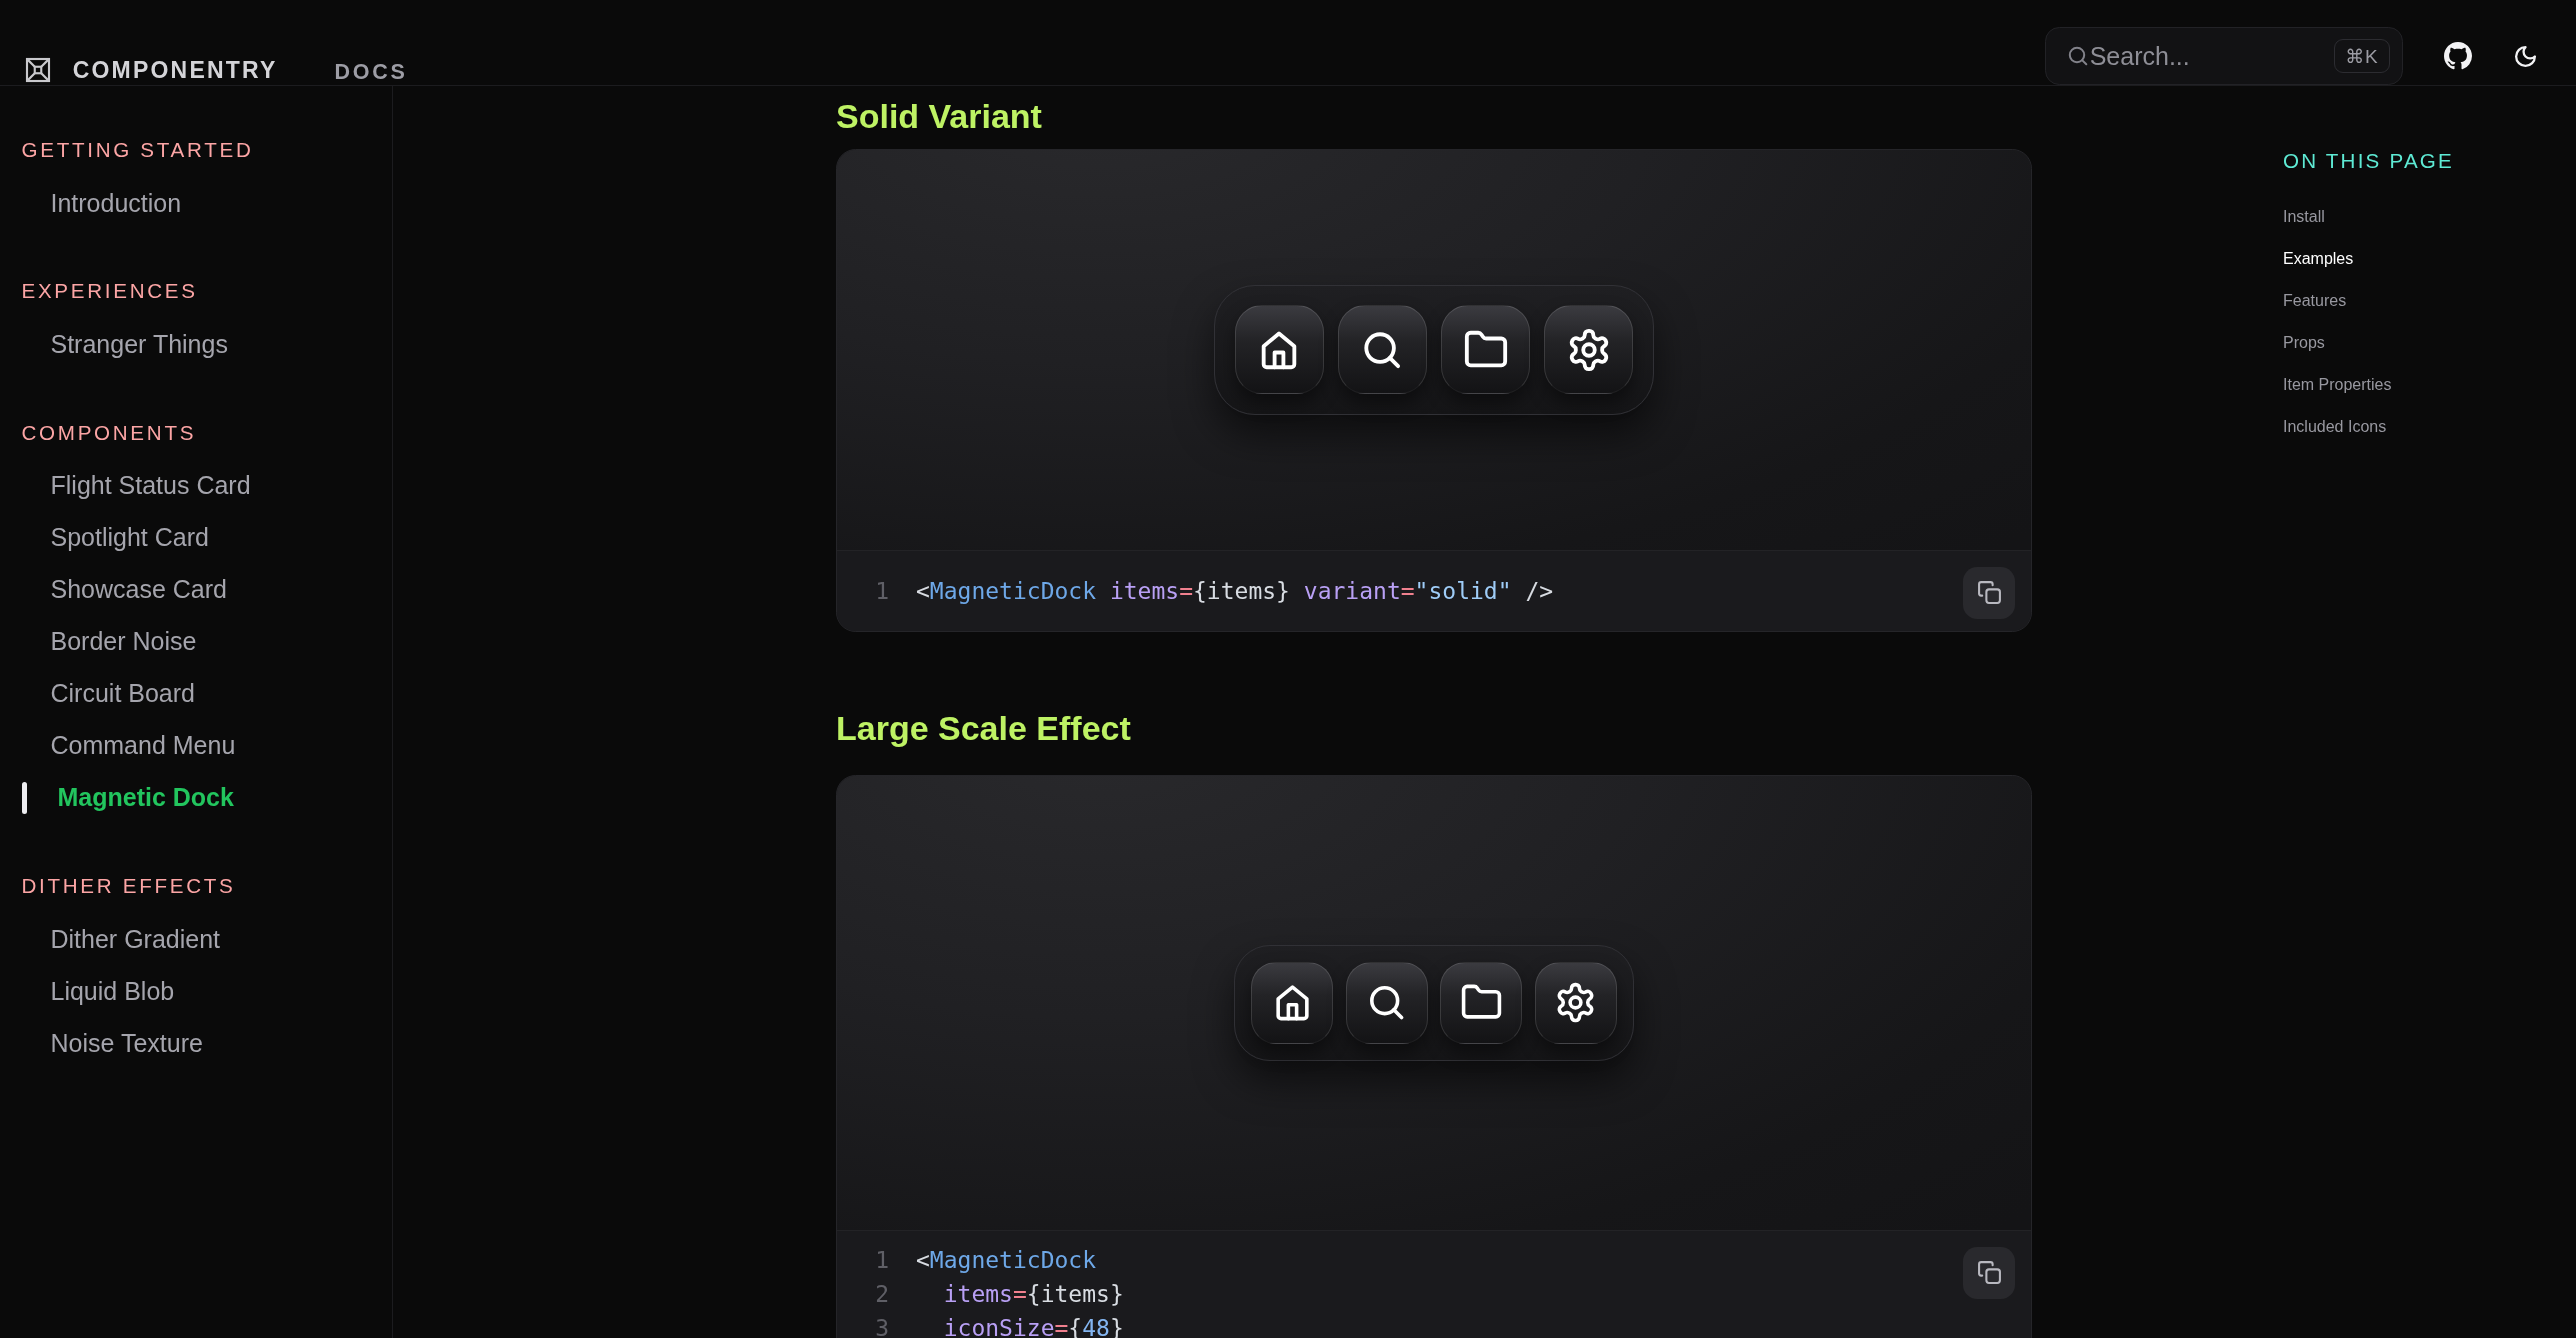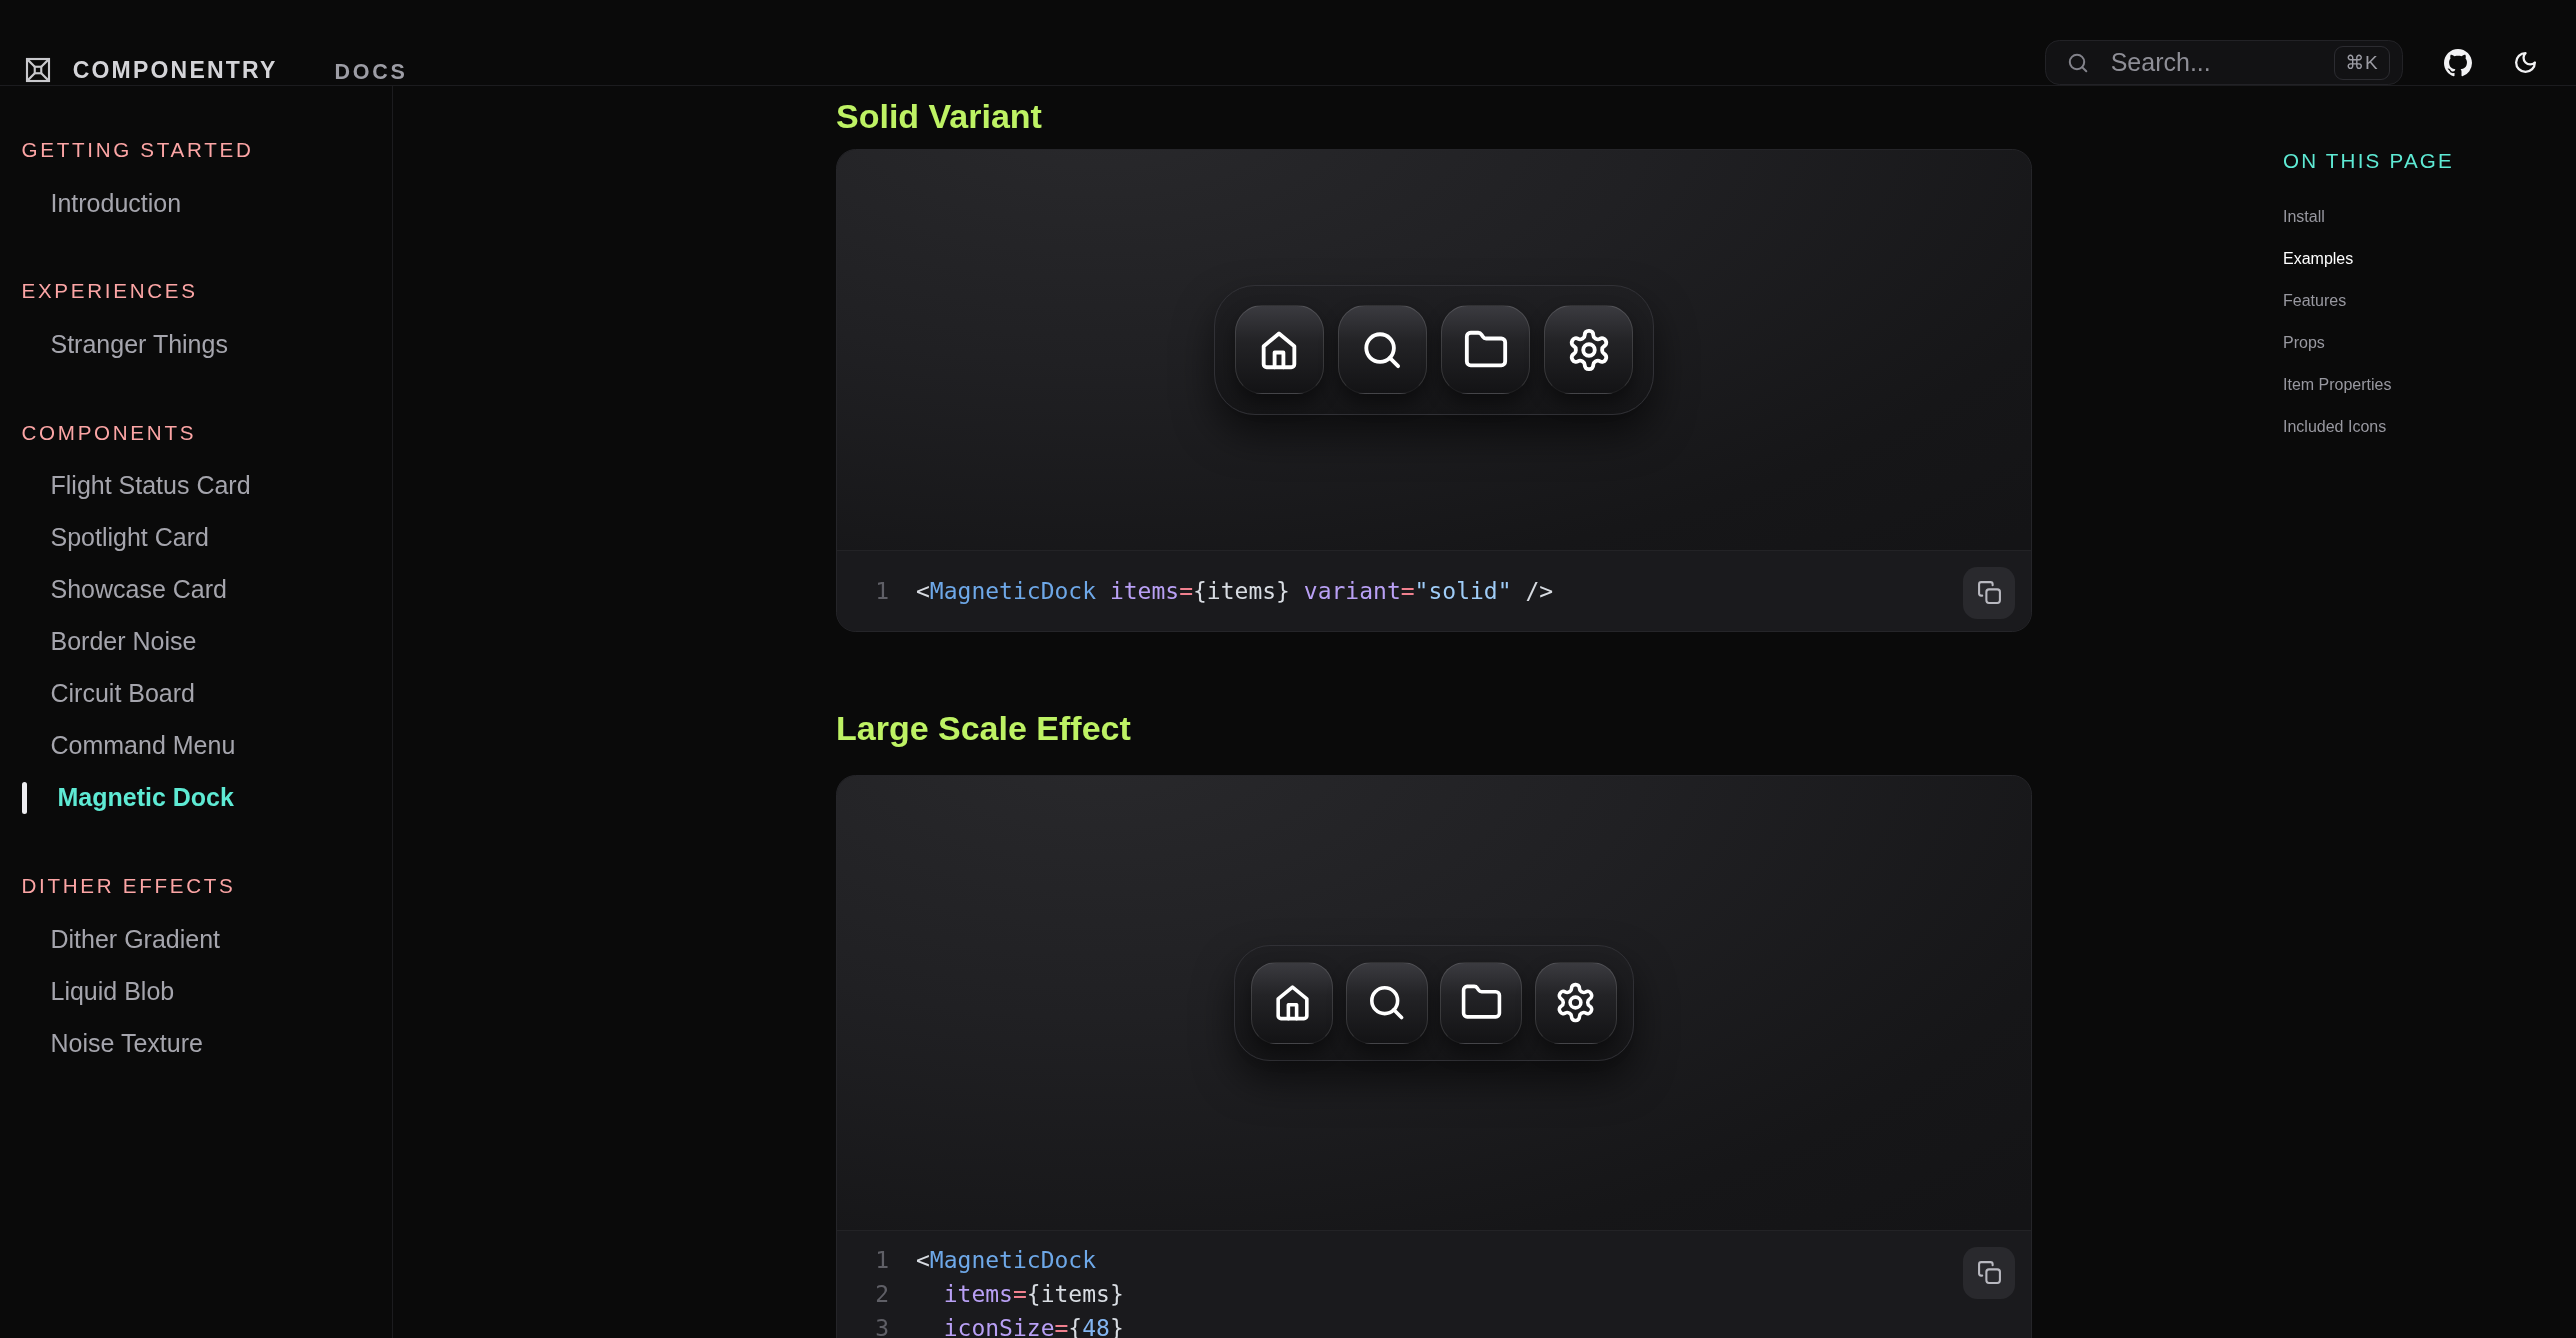--- a/index.html
+++ b/index.html
@@ -8,41 +8,41 @@
   #app { position:relative; width:2576px; height:1339px; background:#0a0a0a; overflow:hidden; color:#e4e4e7; }
 
   
   .navbar { position:absolute; top:0; left:0; right:0; height:86px; border-bottom:1.8px solid #1c1c1f;
             display:flex; align-items:flex-end; padding:0 38px 0 23px; background:#0a0a0a; z-index:5; }
   .brand { display:flex; align-items:center; gap:19.7px; cursor:pointer; }
   .logo { width:30px; height:30px; color:#c9c9cd; display:flex; }
   .brand-name { font-size:23px; letter-spacing:2.2px; font-weight:700; color:#d4d4d8; }
   .nav-docs { margin-left:57px; font-size:21.5px; letter-spacing:2.7px; font-weight:600; color:#9d9da5; cursor:pointer; }
   .nav-right { margin-left:auto; display:flex; align-items:center; gap:41px; }
-  .searchbox { width:358px; height:45px; background:#121214; border:1.8px solid #222226; border-radius:14.3px;
-               display:flex; align-items:center; padding:0 12.5px 0 19.7px; gap:21px; cursor:text; }
+  .searchbox { width:358px; height:58px; background:#121214; border:1.8px solid #222226; border-radius:14.3px;
+               display:flex; align-items:center; padding:0 12.5px 0 19.7px; gap:0; cursor:text; }
   .searchbox .mag { width:24px; height:24px; color:#82828a; flex:none; display:flex; }
   .search-input { flex:1; min-width:0; background:transparent; border:none; outline:none;
                   font-family:"Liberation Sans",sans-serif; font-size:25px; color:#d8d8dc; }
   .search-input::placeholder { color:#8e8e96; opacity:1; }
   .kbd { border:1.8px solid #2c2c31; border-radius:9px; padding:4.5px 9.8px; font-size:19px; color:#9c9ca4;
          letter-spacing:0.9px; flex:none; }
   .icon-btn { display:flex; align-items:center; justify-content:center; cursor:pointer; color:#f2f2f4; }
   .gh svg { width:28px; height:28px; }
   .moon svg { width:25px; height:25px; }
 
   
   .sidebar { position:absolute; top:86px; left:0; bottom:0; width:393px; border-right:1.8px solid #1c1c1f;
              padding:50px 0 0 21.5px; background:#0a0a0a; }
   .sb-section { margin-bottom:48px; }
   .sb-title { font-size:20.6px; letter-spacing:2.7px; color:#fca5a5; font-weight:500; height:27px;
               line-height:27px; margin-bottom:14.3px; }
   .sb-item { position:relative; height:52px; display:flex; align-items:center; padding-left:29px;
              font-size:25px; color:#a5a5ad; cursor:pointer; }
-  .sb-item.active { color:#5eead4; font-weight:700; padding-left:36px; }
+  .sb-item.active { color:#22c55e; font-weight:700; padding-left:36px; }
   .active-bar { position:absolute; left:0; top:50%; transform:translateY(-50%); width:5.4px; height:32px;
                 border-radius:2.7px; background:#ededf0; }
 
   
   .toc { position:absolute; top:86px; right:0; bottom:0; width:293px; padding-top:61px; }
   .toc-title { font-size:20.6px; letter-spacing:2.2px; color:#5eead4; font-weight:500; height:27px;
                line-height:27px; margin-bottom:21.5px; }
   .toc-item { height:42px; display:flex; align-items:center; font-size:16px; color:#9898a0; cursor:pointer; }
   .toc-item.active { color:#ffffff; font-weight:500; }
 

